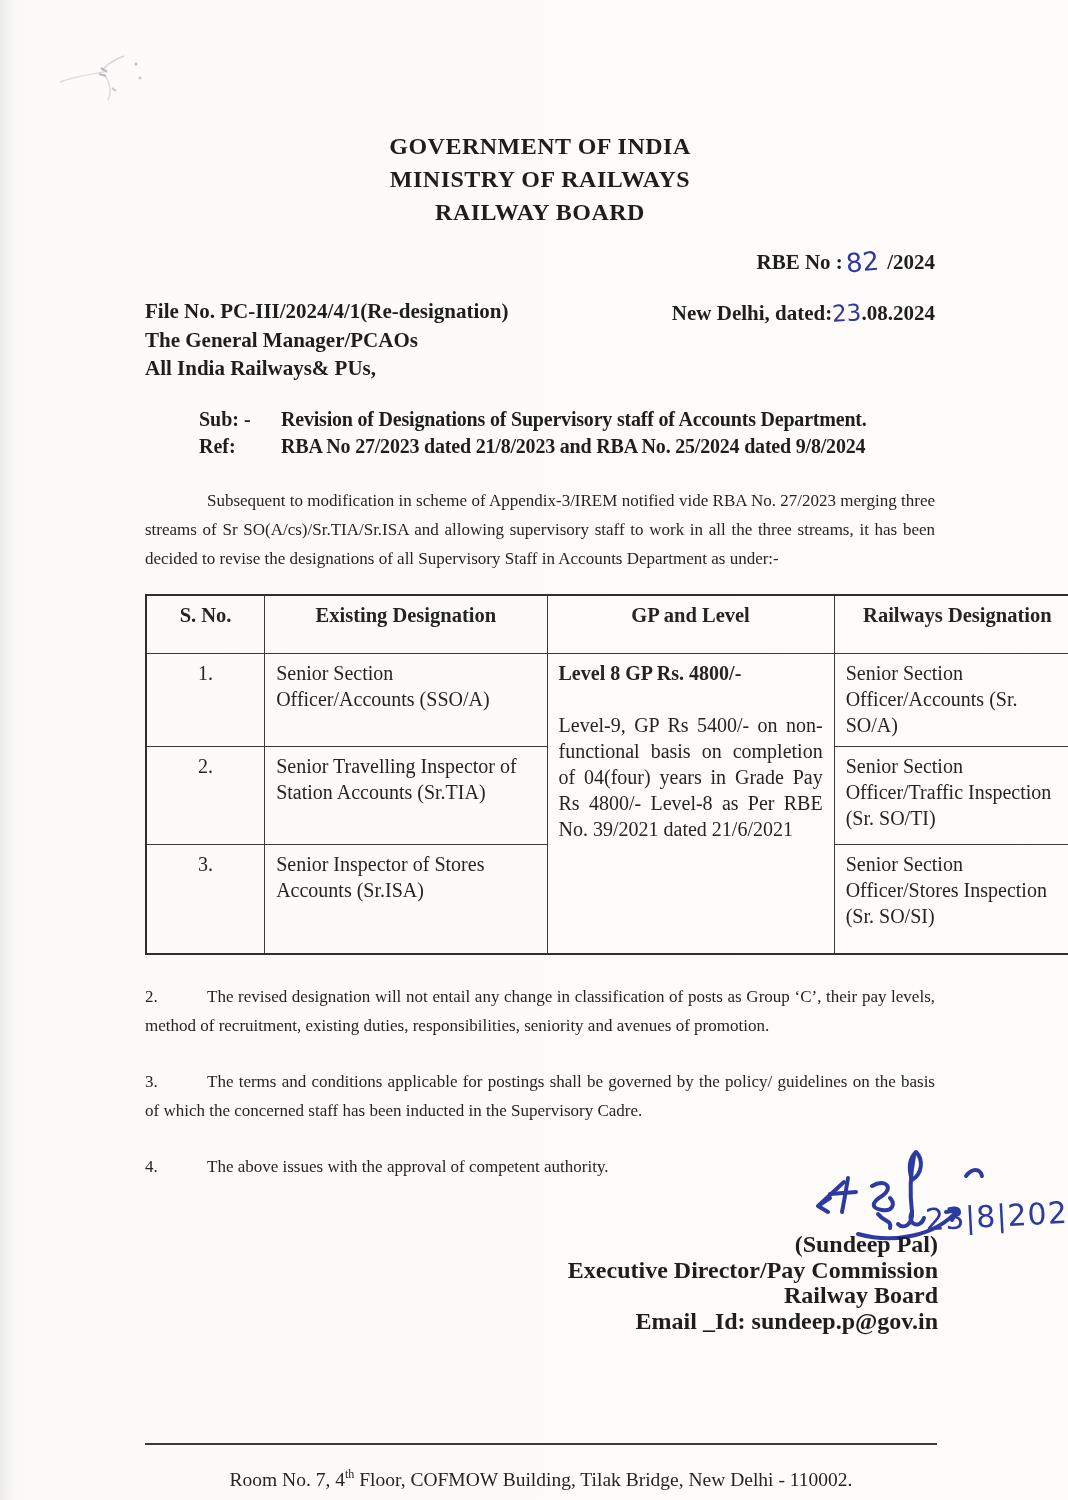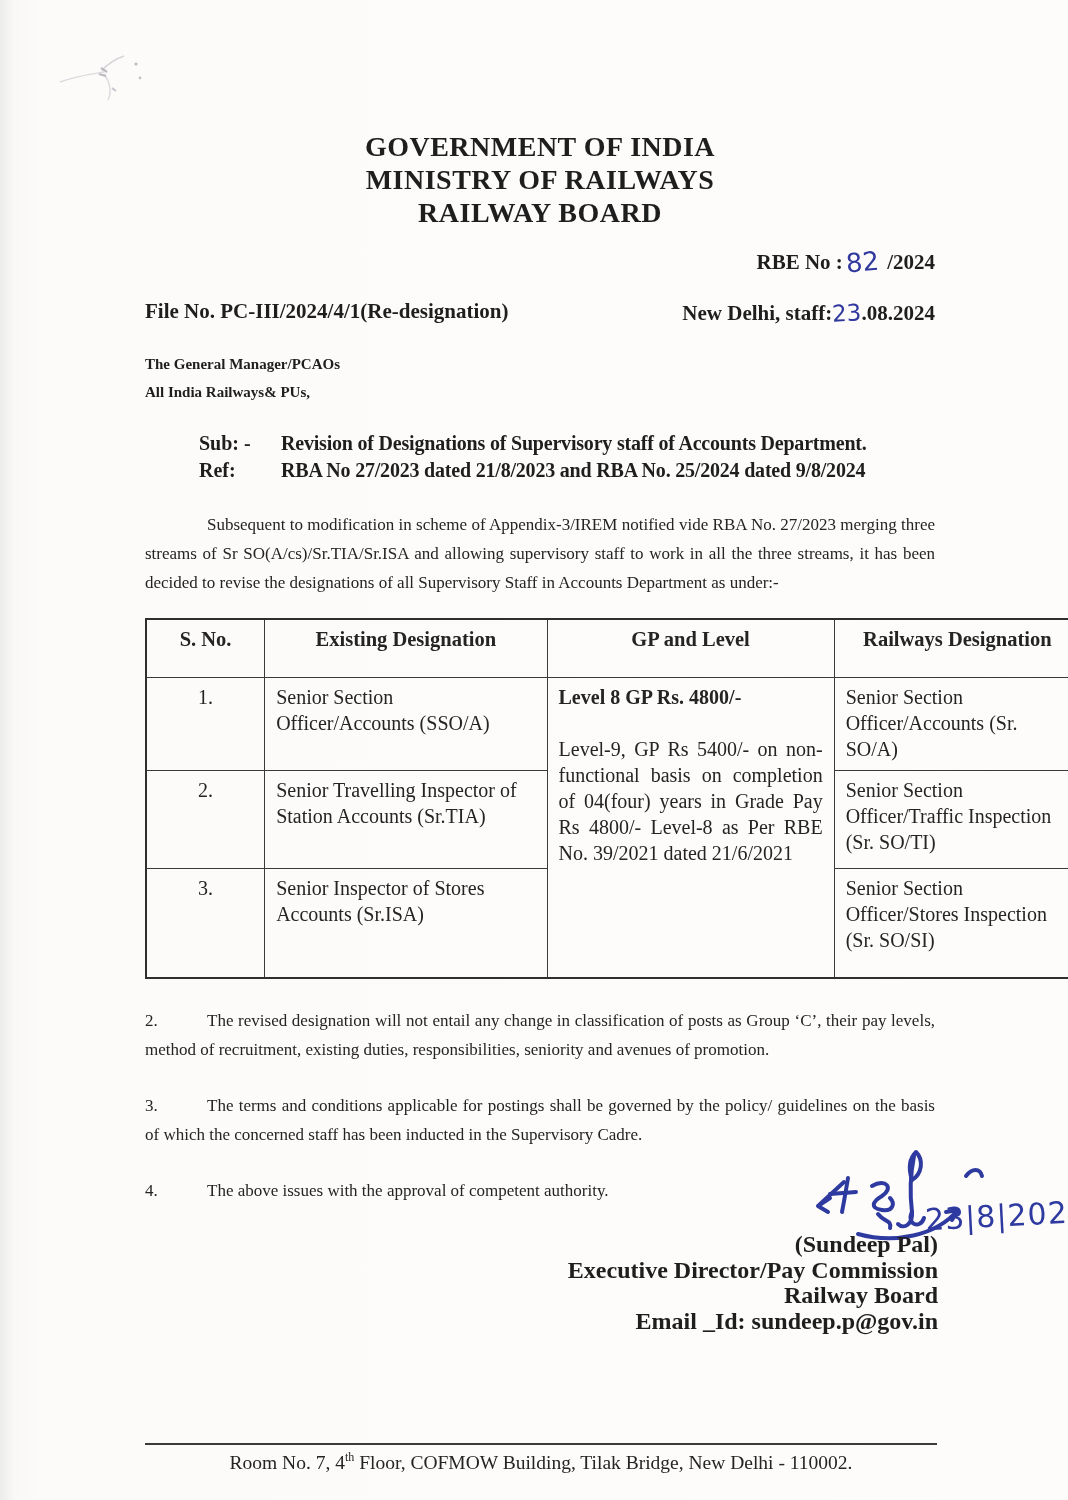--- a/index.html
+++ b/index.html
@@ -8,26 +8,26 @@
     position:relative;
     width:1068px; height:1500px;
     margin:0 auto;
     background:linear-gradient(90deg,#ececea 0px,#f9f8f6 14px,#fcfbf9 40px,#fdfcfa 100%);
     font-family:"Liberation Serif", serif;
     color:#222;
     overflow:hidden;
   }
   .content { position:absolute; left:145px; top:130px; width:790px; }
 
-  .hdr { text-align:center; font-weight:bold; font-size:28px; line-height:33px; letter-spacing:.5px; color:#1e1e1e; }
+  .hdr { text-align:center; font-weight:bold; font-size:24px; line-height:33px; letter-spacing:.5px; color:#1e1e1e; }
 
   .rbe-line { text-align:right; margin-top:16px; font-weight:bold; font-size:21px; color:#1e1e1e; }
   .file-row { display:flex; justify-content:space-between; margin-top:24px; font-weight:bold; font-size:21px; color:#1e1e1e; }
 
-  .addressee { margin-top:24px; font-weight:bold; font-size:15px; line-height:28px; color:#1e1e1e; }
+  .addressee { font-weight:bold; font-size:21px; line-height:28px; color:#1e1e1e; }
 
   .subref { margin-top:24px; margin-left:54px; font-weight:bold; font-size:20px; line-height:27px; color:#1e1e1e; }
   .subref-row { display:flex; }
   .subref-label { width:82px; flex:0 0 82px; }
   .subref-text { white-space:nowrap; letter-spacing:-0.2px; }
 
   .para { font-size:17px; line-height:29px; text-align:justify; color:#242424; }
   .para1 { margin-top:26px; text-indent:62px; }
   .pnum { display:inline-block; width:62px; }
 
@@ -66,21 +66,21 @@
   .sig-svg { position:absolute; left:798px; top:1146px; }
   .sig-block {
     position:absolute; right:130px; top:1232px;
     text-align:right; font-weight:bold; font-size:24px; line-height:25.5px; color:#1e1e1e;
     white-space:nowrap;
   }
 
   .footer {
     position:absolute; left:145px; top:1443px; width:792px;
     border-top:2px solid #3a3a3a;
-    padding-top:5px;
+    padding-top:22px;
     text-align:center; font-size:19.5px; color:#242424;
   }
   sup { font-size:12px; }
 
   .smudge { position:absolute; left:52px; top:48px; opacity:.55; }
 </style>
 </head>
 <body>
 
 <div class="page">
@@ -102,21 +102,21 @@
       <div>MINISTRY OF RAILWAYS</div>
       <div>RAILWAY BOARD</div>
     </div>
 
     <div class="rbe-line">
       <span>RBE No :</span><span class="hw hw-rbe">82</span><span> /2024</span>
     </div>
 
     <div class="file-row">
       <span>File No. PC-III/2024/4/1(Re-designation)</span>
-      <span><span>New Delhi, staff:</span><span class="hw hw-date">23</span><span>.08.2024</span></span>
+      <span><span>New Delhi, dated:</span><span class="hw hw-date">23</span><span>.08.2024</span></span>
     </div>
 
     <div class="addressee">
       <div>The General Manager/PCAOs</div>
       <div>All India Railways&amp; PUs,</div>
     </div>
 
     <div class="subref">
       <div class="subref-row">
         <span class="subref-label">Sub: -</span>

